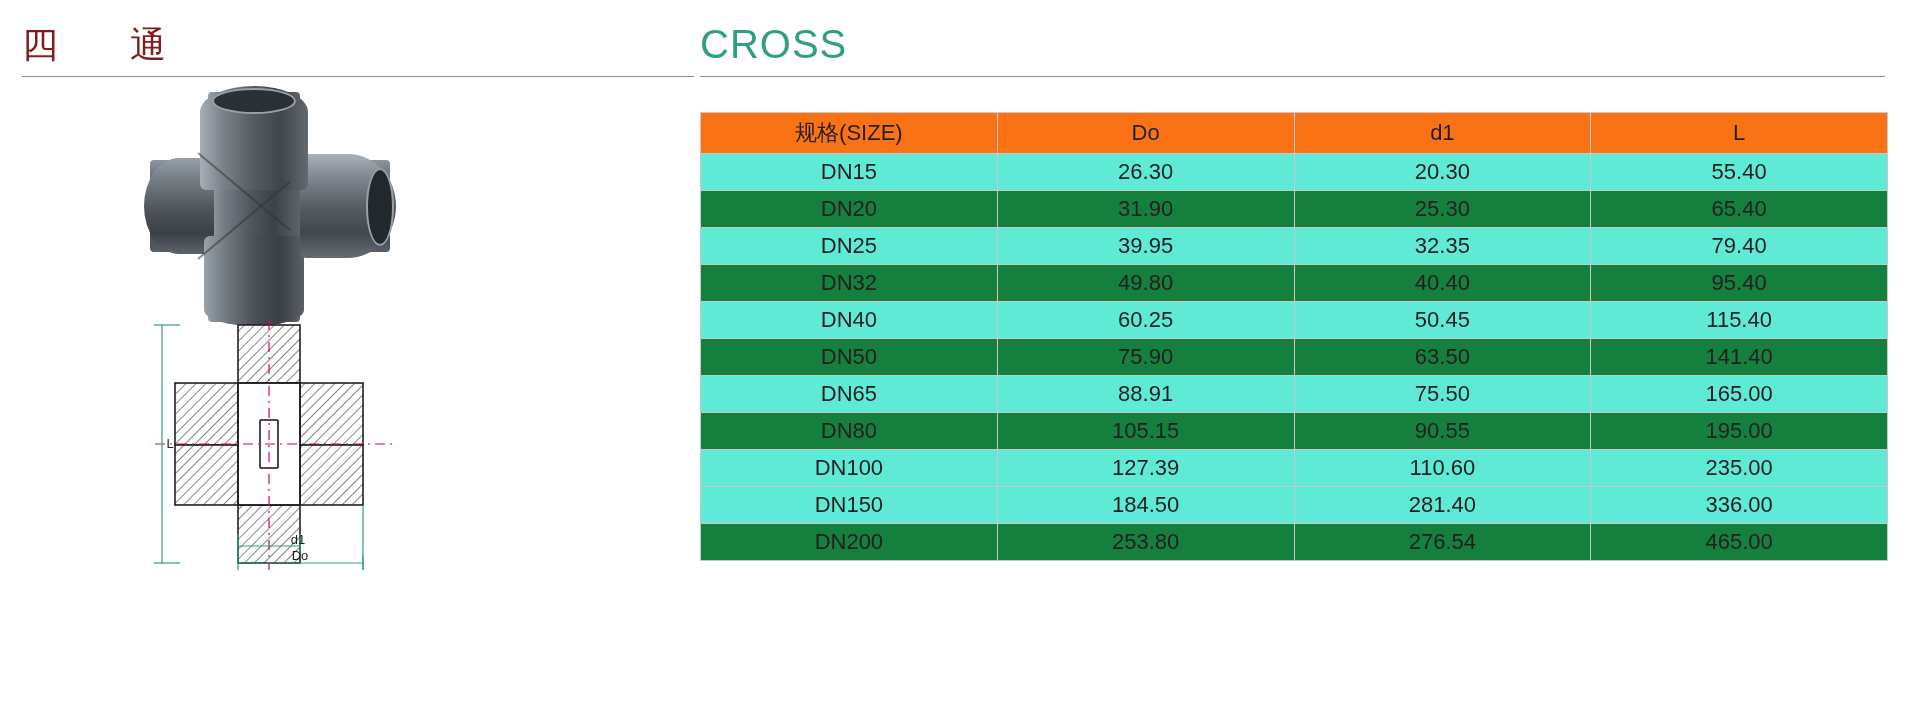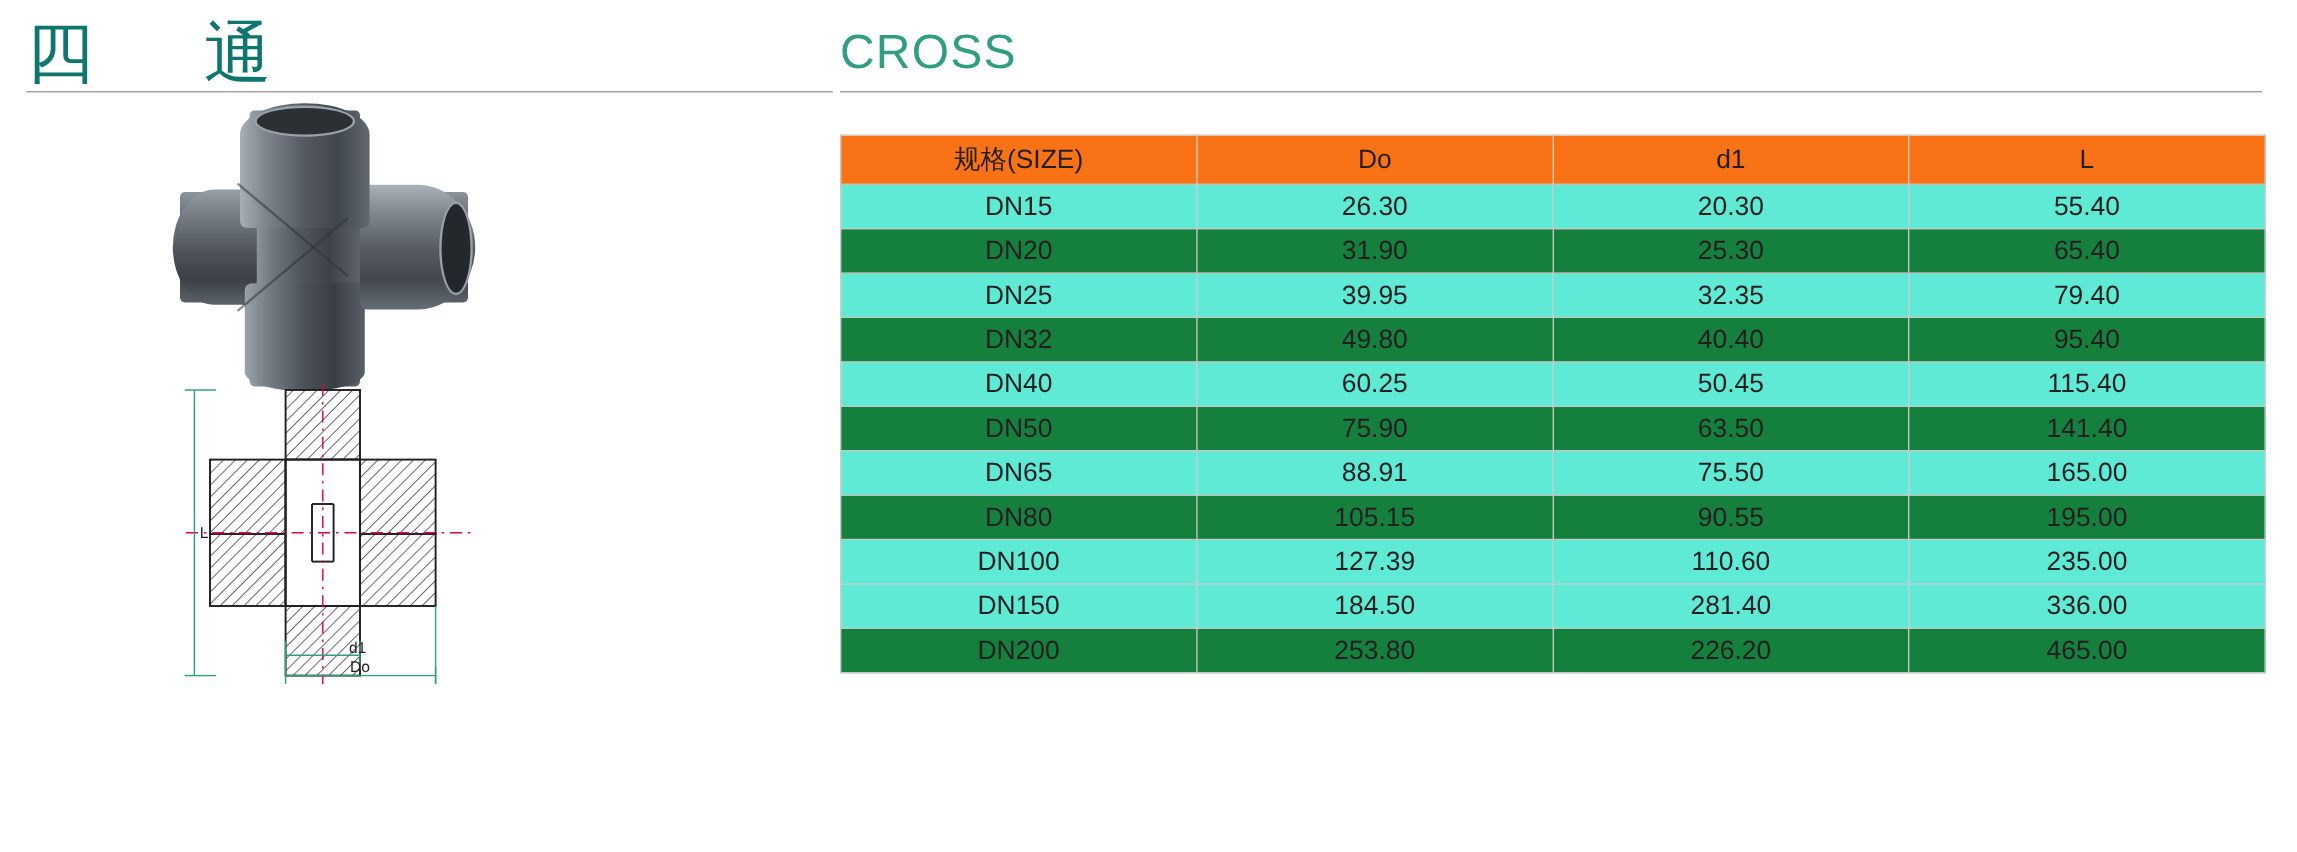--- a/index.html
+++ b/index.html
@@ -22,22 +22,22 @@
     top: 0;
     width: 700px;
     height: 710px;
   }
 
   #cn-title {
     position: absolute;
     left: 22px;
     top: 20px;
     font-family: "DejaVu Sans", sans-serif;
-    font-size: 56px;
-    color: #0f766e;
+    font-size: 36px;
+    color: #7f1d1d;
     letter-spacing: 18px;
     line-height: 50px;
     white-space: pre;
   }
 
   #cn-title-rule {
     position: absolute;
     left: 22px;
     top: 76px;
     width: 672px;
@@ -363,19 +363,19 @@
           </tr>
           <tr class="odd">
             <td>DN150</td>
             <td>184.50</td>
             <td>281.40</td>
             <td>336.00</td>
           </tr>
           <tr class="even">
             <td>DN200</td>
             <td>253.80</td>
-            <td>226.20</td>
+            <td>276.54</td>
             <td>465.00</td>
           </tr>
         </tbody>
     </table>
   </div>
 </div>
 
 </body></html>

